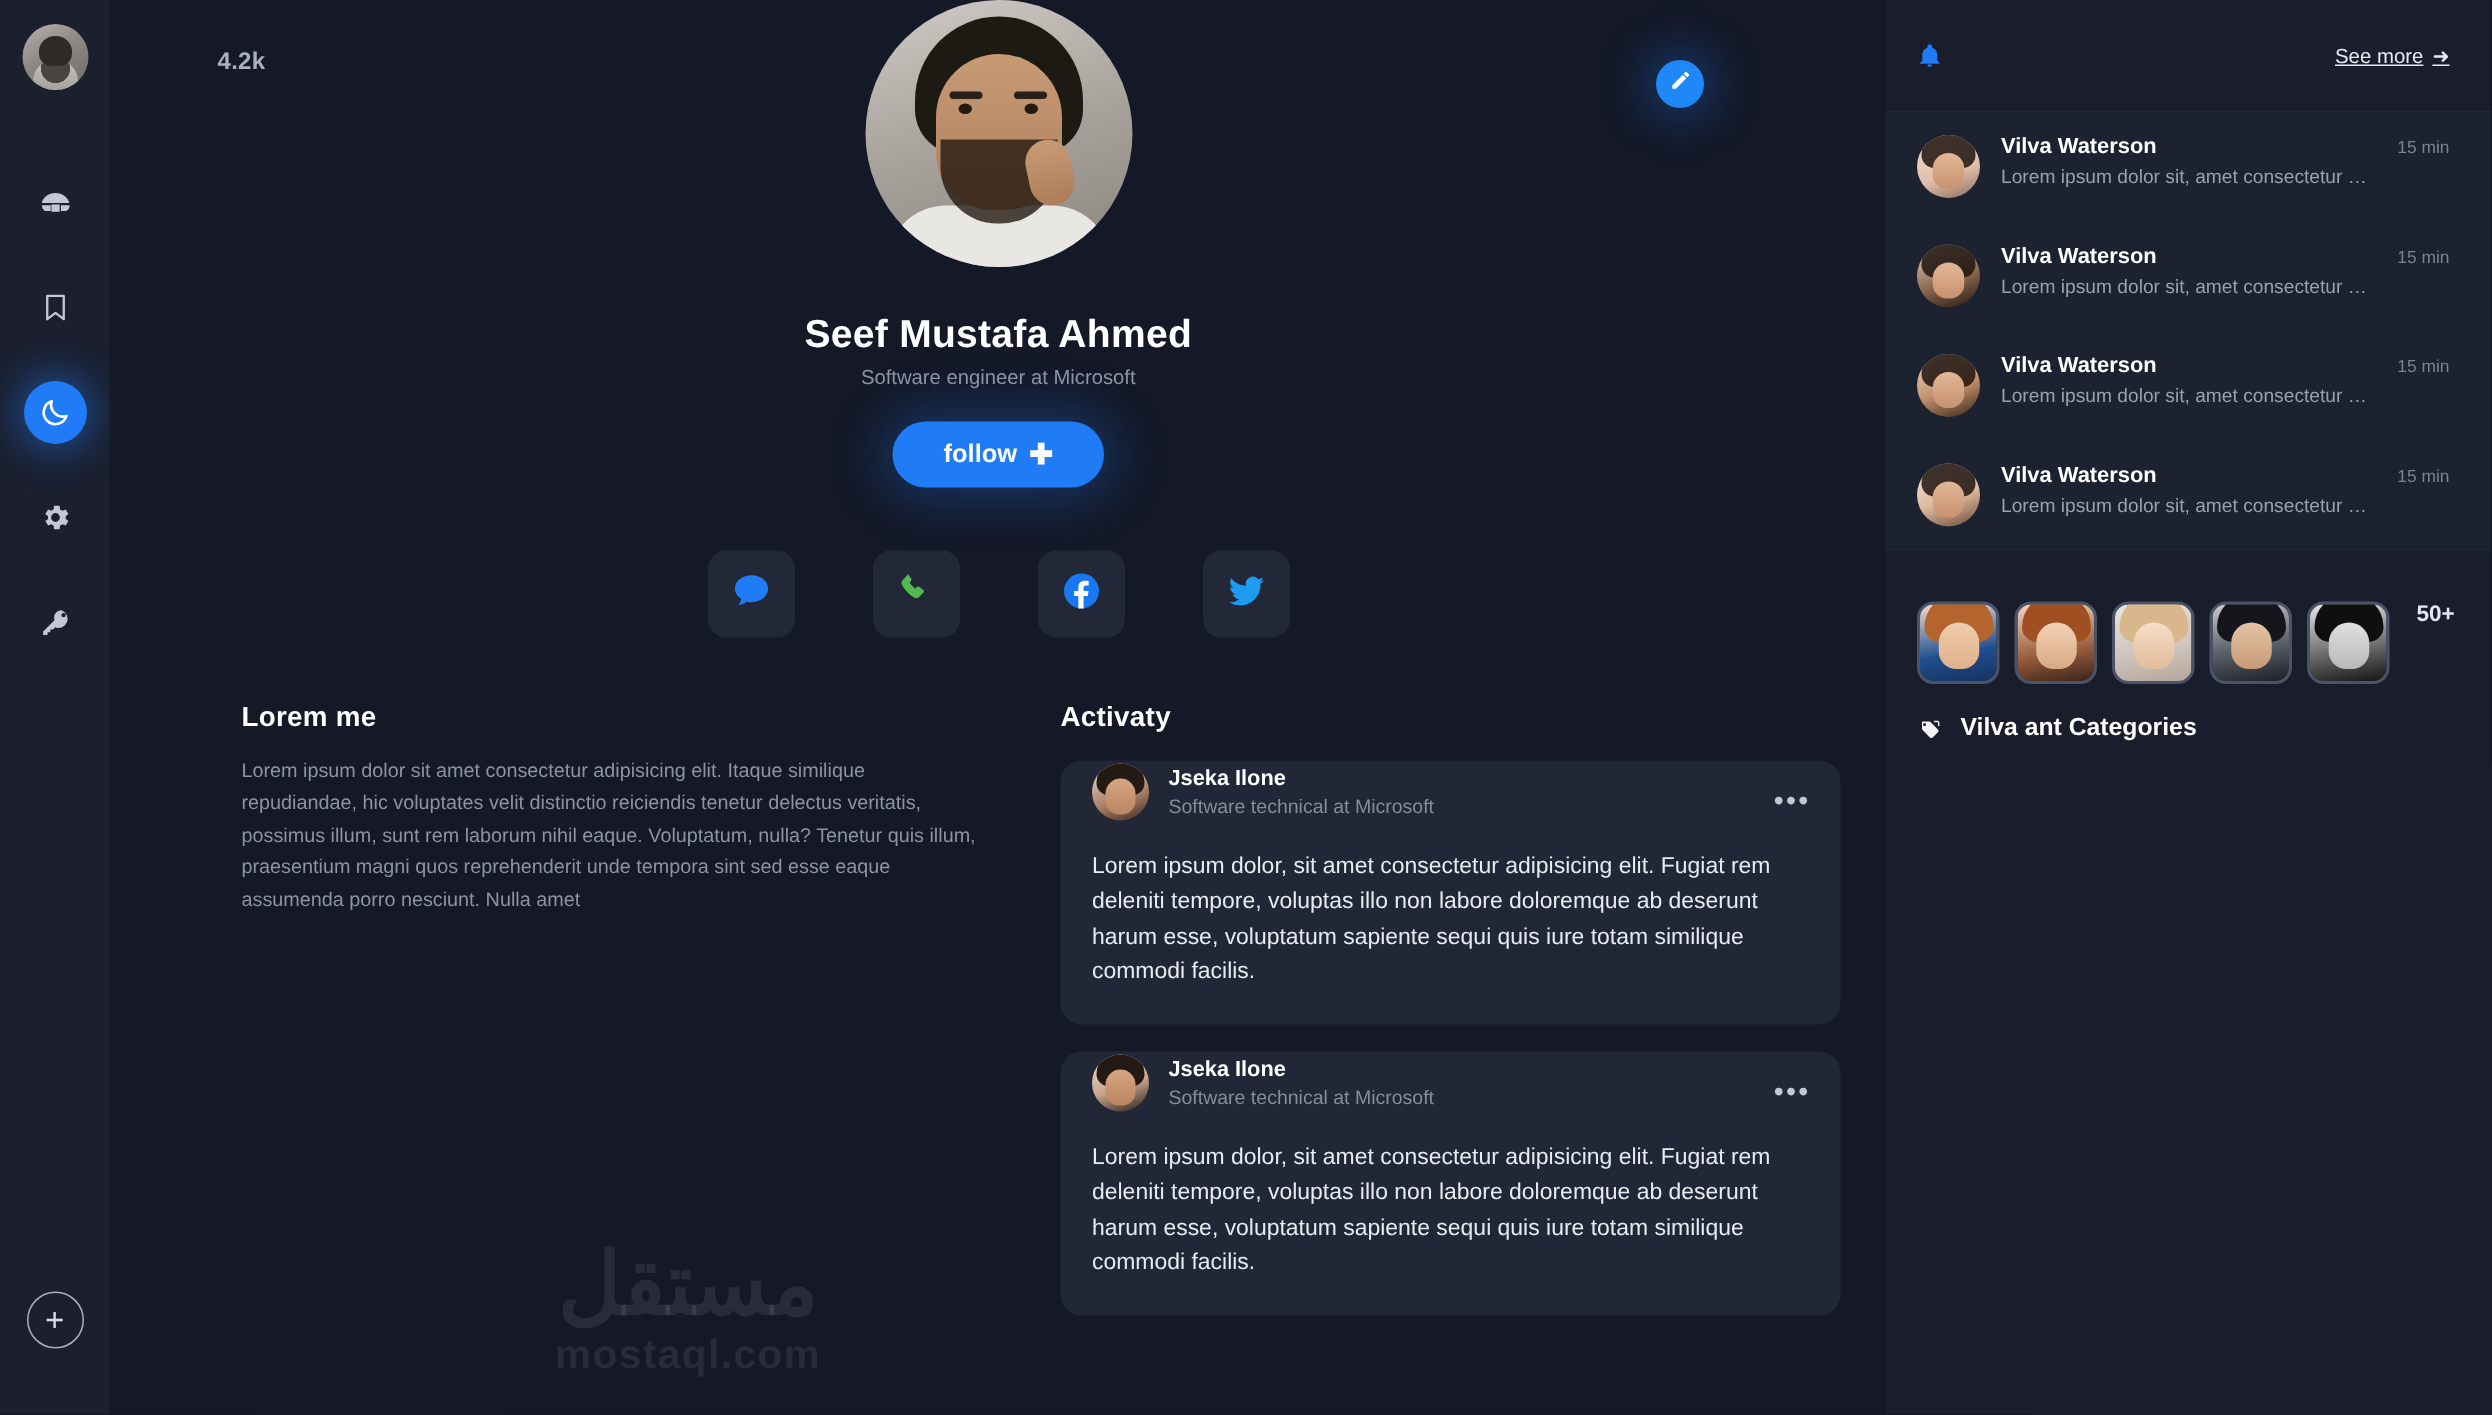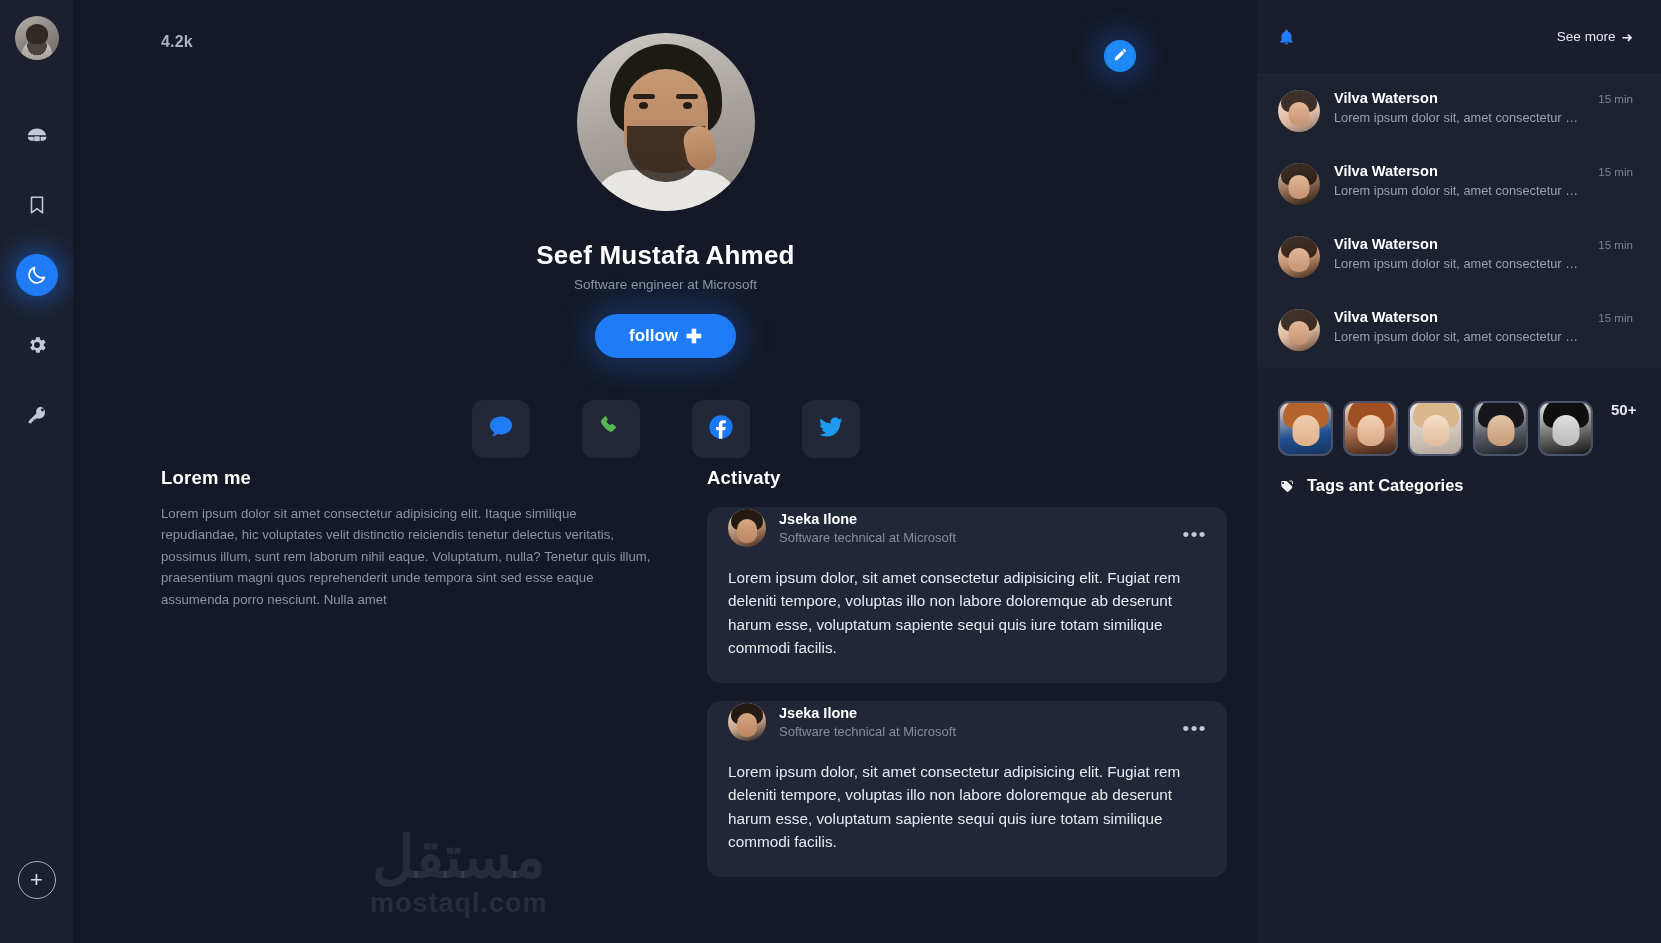--- a/index.html
+++ b/index.html
@@ -58,33 +58,33 @@
     font-size: 22px; line-height: 1; cursor: pointer; background: transparent;
   }
 
   
   .center {
     flex: 1 1 auto; height: 943px; position: relative;
     background: #141827; overflow: hidden;
   }
   .center-top { position: relative; height: 455px; }
   .count {
-    position: absolute; left: 87px; top: 33px;
+    position: absolute; left: 71px; top: 33px;
     color: #aab0bf; font-size: 16px; font-weight: 600; letter-spacing:.2px;text-align:center;
   }
   .edit-btn {
     position: absolute; right: 121px; top: 40px;
     width: 32px; height: 32px; border-radius: 50%;
     background: #1f88f7; color: #fff; cursor: pointer;
     display: flex; align-items: center; justify-content: center;
     box-shadow: 0 0 30px 9px rgba(31,123,246,0.30);
   }
   .edit-btn svg { width: 15px; height: 15px; }
 
-  .profile { text-align: center; padding-top: 33px; }
+  .profile { text-align: center; }
   .big-avatar {
     width: 178px; height: 178px; border-radius: 50%;
     margin: 0 auto; overflow: hidden; position: relative;
     background: linear-gradient(165deg,#cfcac5 0%,#a8a29d 50%,#8b8580 100%);
   }
   .big-avatar .hair {
     position:absolute; left:50%; top:6%; transform:translateX(-50%);
     width:112px; height:92px; border-radius:56px 56px 30px 30px;
     background:#1d1913;
   }
@@ -180,21 +180,21 @@
     width: 404px; flex: 0 0 404px; height: 943px;
     background: #1a1e2c; display:flex; flex-direction:column;
   }
   .right-head {
     height: 75px; flex: 0 0 75px; display:flex; align-items:center;
     justify-content: space-between; padding: 0 28px 0 21px;
     border-bottom: 1px solid #232838;
   }
   .bell { color:#1f7bf6; display:flex; }
   .bell svg { width:17px; height:17px; }
-  .see-more { color:#e6e9f0; font-size:13.6px; cursor:pointer; display:flex; align-items:flex-start; gap:6px; }
+  .see-more { color:#e6e9f0; font-size:13.6px; cursor:pointer; display:flex; align-items:flex-end; gap:6px;text-decoration:underline; }
 
   .notif {
     display:flex; align-items:flex-start; gap:14px;
     padding: 15px 28px 15px 21px; border-bottom:1px solid #1f2433; cursor:pointer;
     background:#1d2231;
   }
   .notif-av { width:42px; height:42px; border-radius:50%; flex:0 0 42px; position:relative; overflow:hidden; }
   .n1 { background:linear-gradient(160deg,#f4ded2 0%,#e0bda9 60%,#8a6e5e 100%); }
   .n2 { background:linear-gradient(160deg,#e8d7cb 0%,#8d6a51 55%,#22180f 100%); }
   .n3 { background:linear-gradient(160deg,#f1ddcf 0%,#c2906b 55%,#3a2619 100%); }
@@ -496,18 +496,18 @@
     </div>
 
     <div class="sect">
       <div class="sect-title">
         <span class="ico">
           <svg viewBox="0 0 24 24" fill="#f2f4f8">
               <path d="M2.5 4.5h8.2c.5 0 1 .2 1.4.6l7.3 7.3c.8.8.8 2 0 2.8l-5.2 5.2c-.8.8-2 .8-2.8 0L4.1 13c-.4-.4-.6-.9-.6-1.4V5.5c0-.6.4-1 1-1zm3.6 4.4a1.5 1.5 0 1 0 0-3 1.5 1.5 0 0 0 0 3z"></path>
               <path d="M15.6 4.5h3.6c.6 0 1 .4 1 1v3.6" fill="none" stroke="#f2f4f8" stroke-width="1.4"></path>
             </svg>
         </span>
-        <span>Tags ant Categories</span>
+        <span>Vilva ant Categories</span>
       </div>
     </div>
   </aside>
 
 </div>
 
 </body></html>

